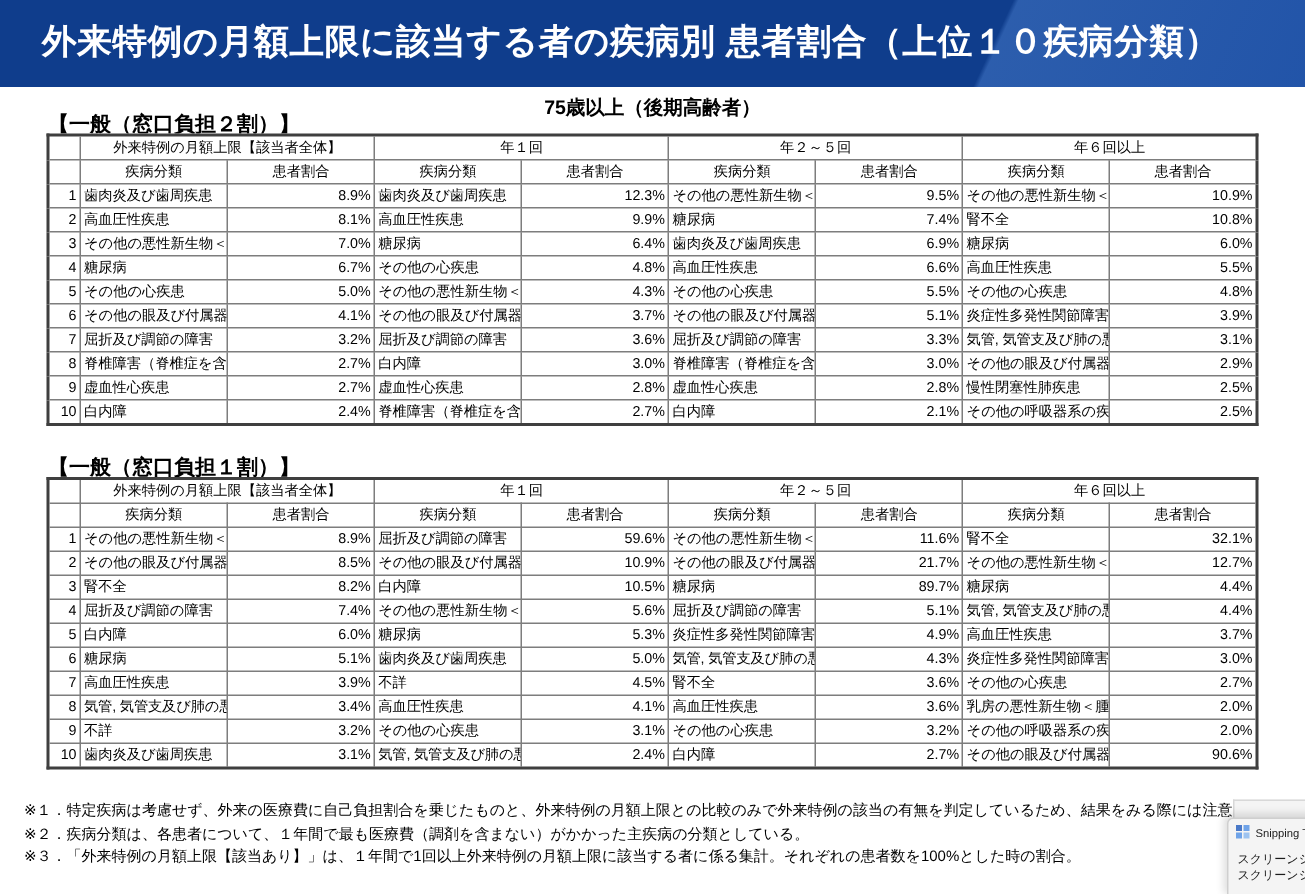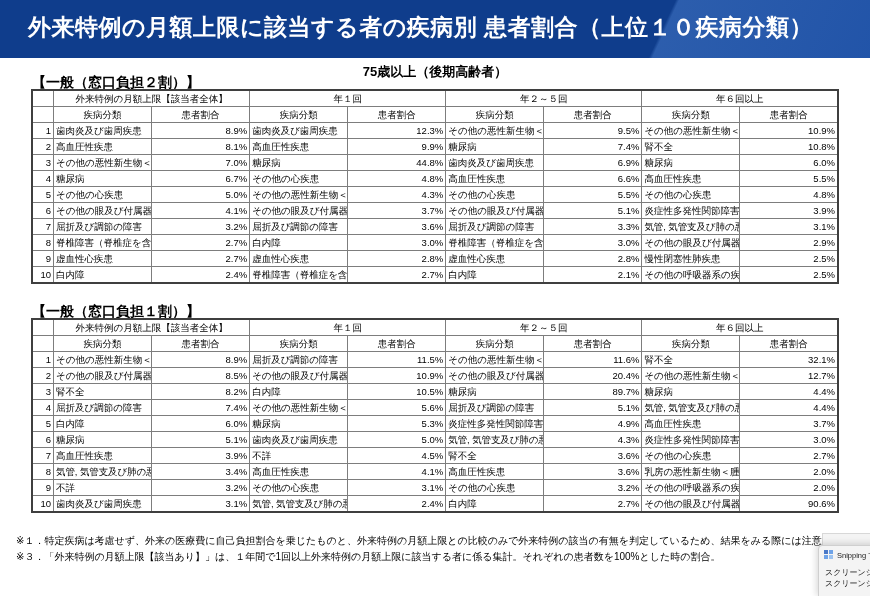--- a/index.html
+++ b/index.html
@@ -234,21 +234,21 @@
         <td class="col-dis">糖尿病</td>
         <td class="col-pct">7.4%</td>
         <td class="col-dis">腎不全</td>
         <td class="col-pct outer-r">10.8%</td>
       </tr>
       <tr>
         <td class="col-rank outer-l">3</td>
         <td class="col-dis">その他の悪性新生物＜腫瘍＞</td>
         <td class="col-pct">7.0%</td>
         <td class="col-dis">糖尿病</td>
-        <td class="col-pct">44.8%</td>
+        <td class="col-pct">6.4%</td>
         <td class="col-dis">歯肉炎及び歯周疾患</td>
         <td class="col-pct">6.9%</td>
         <td class="col-dis">糖尿病</td>
         <td class="col-pct outer-r">6.0%</td>
       </tr>
       <tr>
         <td class="col-rank outer-l">4</td>
         <td class="col-dis">糖尿病</td>
         <td class="col-pct">6.7%</td>
         <td class="col-dis">その他の心疾患</td>
@@ -347,34 +347,34 @@
         <td class="col-dis sub-head">疾病分類</td>
         <td class="col-pct sub-head">患者割合</td>
         <td class="col-dis sub-head">疾病分類</td>
         <td class="col-pct sub-head outer-r">患者割合</td>
       </tr>
       <tr>
         <td class="col-rank outer-l">1</td>
         <td class="col-dis">その他の悪性新生物＜腫瘍＞</td>
         <td class="col-pct">8.9%</td>
         <td class="col-dis">屈折及び調節の障害</td>
-        <td class="col-pct">11.5%</td>
+        <td class="col-pct">59.6%</td>
         <td class="col-dis">その他の悪性新生物＜腫瘍＞</td>
         <td class="col-pct">11.6%</td>
         <td class="col-dis">腎不全</td>
         <td class="col-pct outer-r">32.1%</td>
       </tr>
       <tr>
         <td class="col-rank outer-l">2</td>
         <td class="col-dis">その他の眼及び付属器の疾患</td>
         <td class="col-pct">8.5%</td>
         <td class="col-dis">その他の眼及び付属器の疾患</td>
         <td class="col-pct">10.9%</td>
         <td class="col-dis">その他の眼及び付属器の疾患</td>
-        <td class="col-pct">20.4%</td>
+        <td class="col-pct">21.7%</td>
         <td class="col-dis">その他の悪性新生物＜腫瘍＞</td>
         <td class="col-pct outer-r">12.7%</td>
       </tr>
       <tr>
         <td class="col-rank outer-l">3</td>
         <td class="col-dis">腎不全</td>
         <td class="col-pct">8.2%</td>
         <td class="col-dis">白内障</td>
         <td class="col-pct">10.5%</td>
         <td class="col-dis">糖尿病</td>
@@ -457,20 +457,21 @@
         <td class="col-dis outer-b">白内障</td>
         <td class="col-pct outer-b">2.7%</td>
         <td class="col-dis outer-b">その他の眼及び付属器の疾患</td>
         <td class="col-pct outer-r outer-b">90.6%</td>
       </tr>
     </tbody>
 </table>
 
 <div class="footnotes">
   <div class="fn">※１．特定疾病は考慮せず、外来の医療費に自己負担割合を乗じたものと、外来特例の月額上限との比較のみで外来特例の該当の有無を判定しているため、結果をみる際には注意を要する。</div>
+  <div class="fn">※２．疾病分類は、各患者について、１年間で最も医療費（調剤を含まない）がかかった主疾病の分類としている。</div>
   <div class="fn">※３．「外来特例の月額上限【該当あり】」は、１年間で1回以上外来特例の月額上限に該当する者に係る集計。それぞれの患者数を100%とした時の割合。</div>
 </div>
 
 <div class="snip-frag"></div>
 <div class="snip-popup">
   <div class="snip-head">
     <span class="snip-icon">
       <i class="a"></i>
         <i class="b"></i>
         <i class="c"></i>

